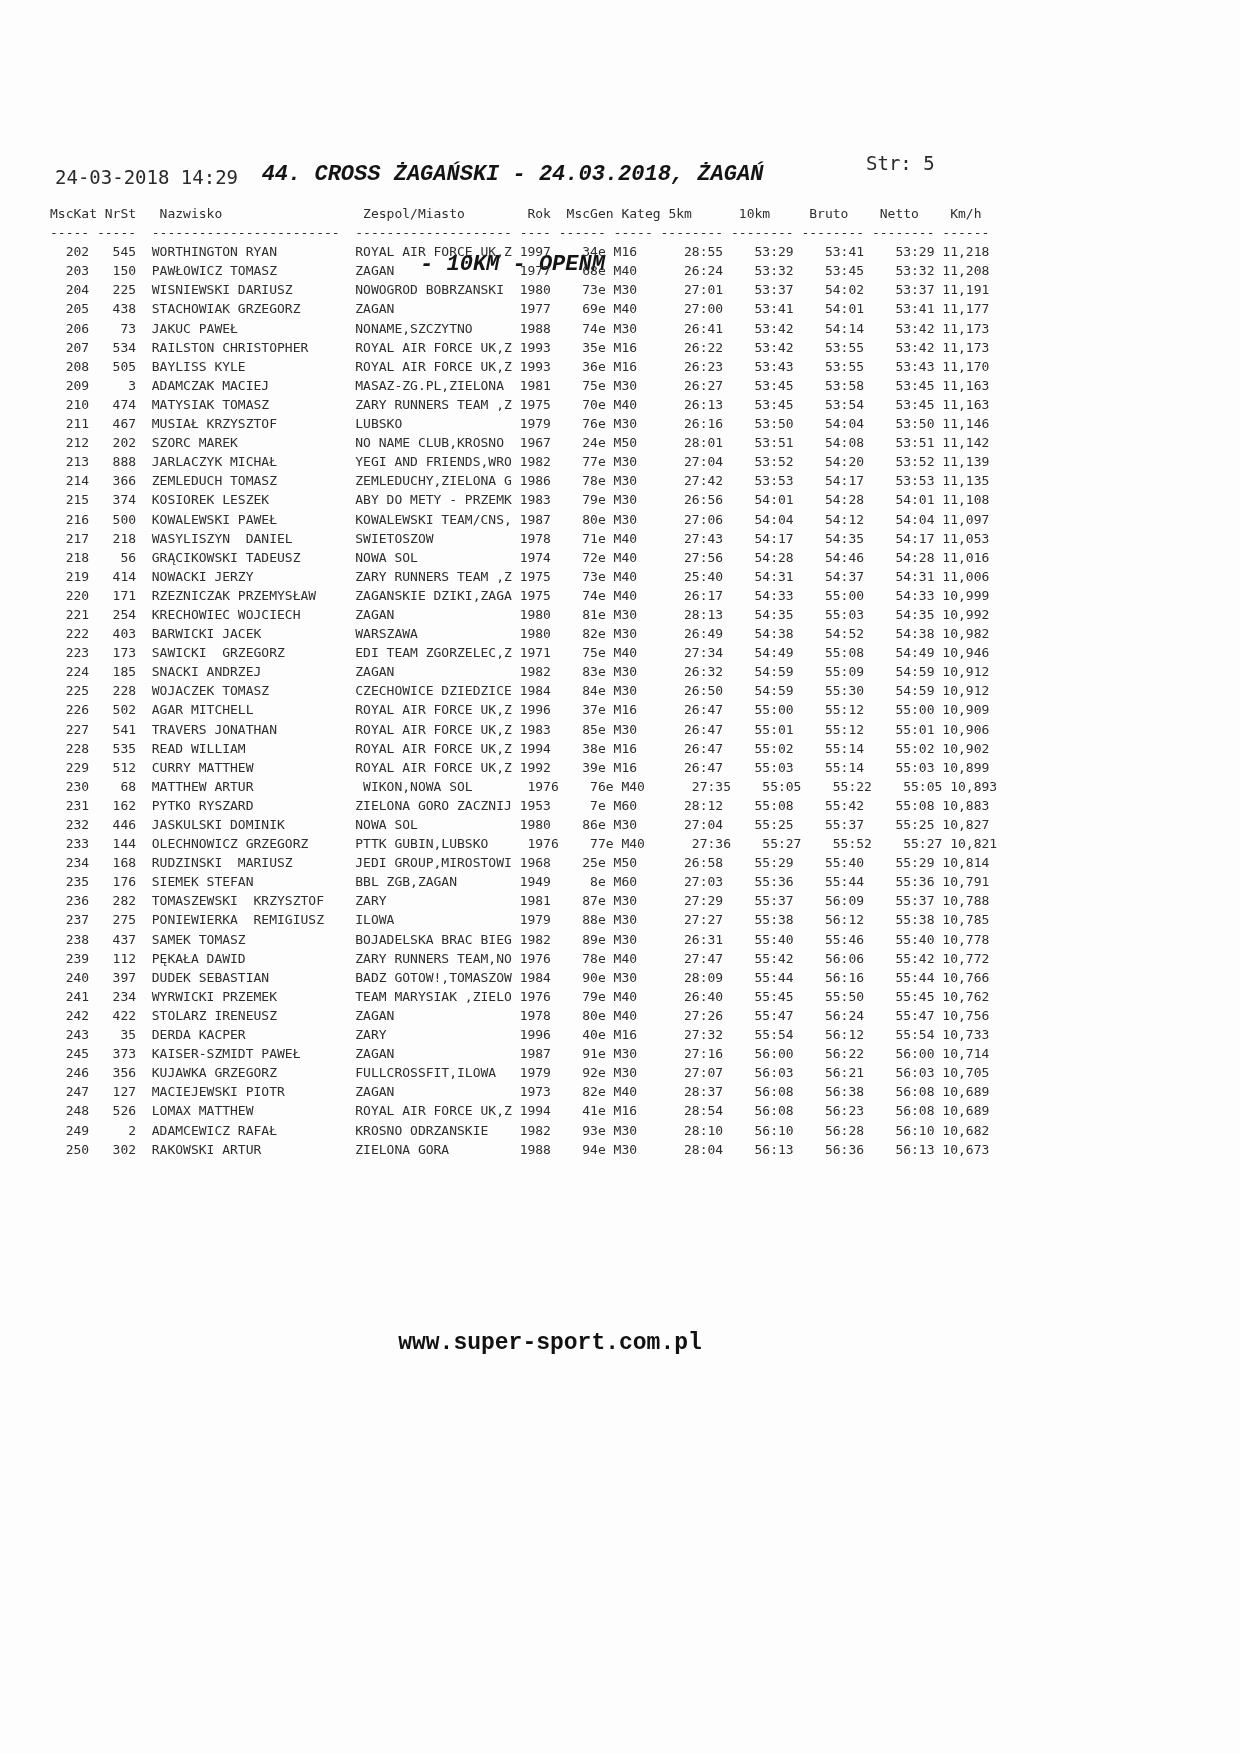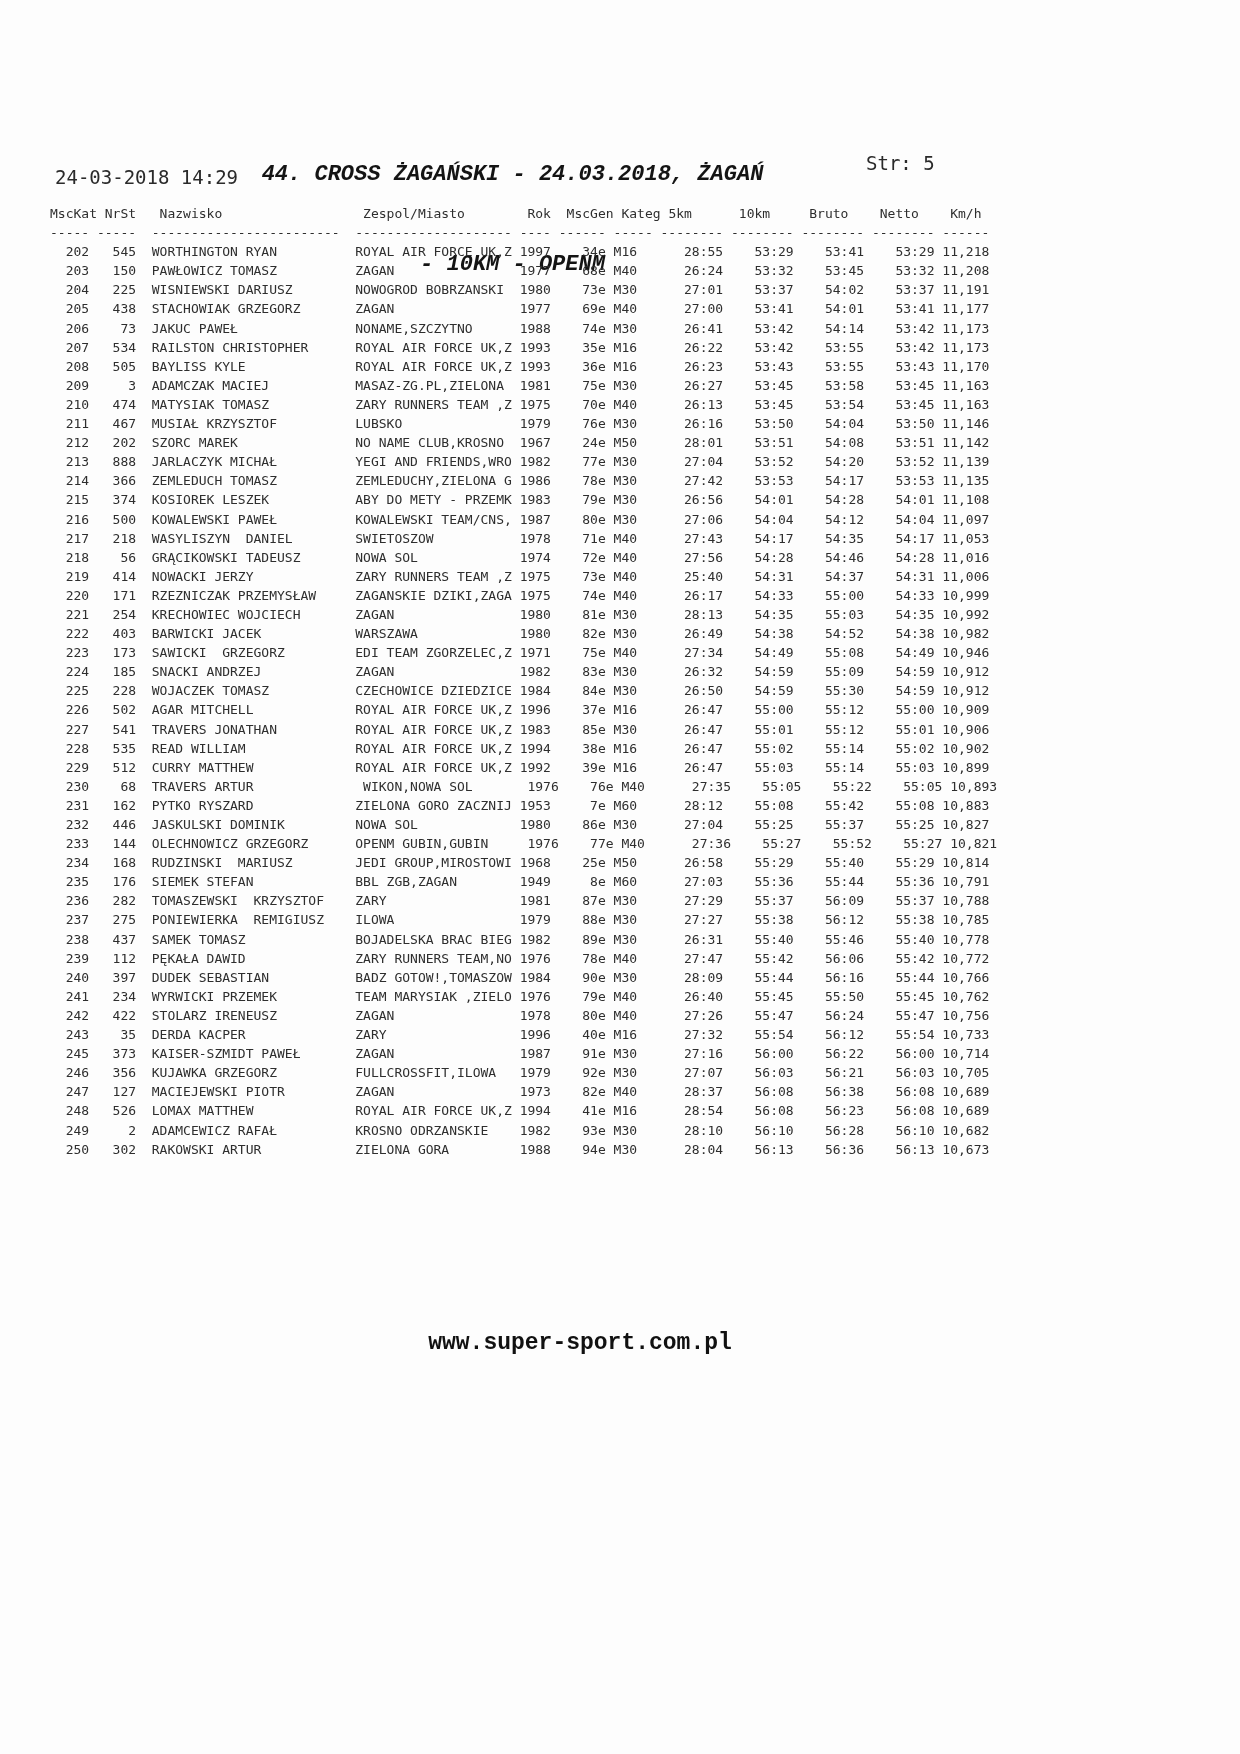--- a/index.html
+++ b/index.html
@@ -26,21 +26,21 @@
   .page-number { position:absolute; left:866px; top:0; white-space:pre; }
   .results { position:absolute; top:204px; left:50px; width:1080px;
     font-size:13px; line-height:19.1px; color:#2e2e2e; }
   .tline { white-space:pre; height:19.1px; }
   .thead-line, .tdash-line { color:#2e2e2e; }
   .footer-url {
     position:absolute; top:1330px; left:0; width:1100px;
     text-align:center;
     font-family:"Liberation Mono", monospace;
     font-weight:bold; color:#111;
-    font-size:23px; white-space:pre;padding-left:30px;
+    font-size:23px; white-space:pre;
   }
 </style>
 </head>
 <body>
 
 <div class="page">
 
   <div class="title-block">
     <div>44. CROSS ŻAGAŃSKI - 24.03.2018, ŻAGAŃ</div>
     <div>- 10KM - OPENM</div>
@@ -75,24 +75,24 @@
       <div class="tline trow"><span>  220</span> <span>  171</span>  <span>RZEZNICZAK PRZEMYSŁAW   </span>  <span>ZAGANSKIE DZIKI,ZAGA</span> <span>1975</span> <span>   74e</span> <span>M40  </span> <span>   26:17</span> <span>   54:33</span> <span>   55:00</span> <span>   54:33</span> <span>10,999</span></div>
       <div class="tline trow"><span>  221</span> <span>  254</span>  <span>KRECHOWIEC WOJCIECH     </span>  <span>ZAGAN               </span> <span>1980</span> <span>   81e</span> <span>M30  </span> <span>   28:13</span> <span>   54:35</span> <span>   55:03</span> <span>   54:35</span> <span>10,992</span></div>
       <div class="tline trow"><span>  222</span> <span>  403</span>  <span>BARWICKI JACEK          </span>  <span>WARSZAWA            </span> <span>1980</span> <span>   82e</span> <span>M30  </span> <span>   26:49</span> <span>   54:38</span> <span>   54:52</span> <span>   54:38</span> <span>10,982</span></div>
       <div class="tline trow"><span>  223</span> <span>  173</span>  <span>SAWICKI  GRZEGORZ       </span>  <span>EDI TEAM ZGORZELEC,Z</span> <span>1971</span> <span>   75e</span> <span>M40  </span> <span>   27:34</span> <span>   54:49</span> <span>   55:08</span> <span>   54:49</span> <span>10,946</span></div>
       <div class="tline trow"><span>  224</span> <span>  185</span>  <span>SNACKI ANDRZEJ          </span>  <span>ZAGAN               </span> <span>1982</span> <span>   83e</span> <span>M30  </span> <span>   26:32</span> <span>   54:59</span> <span>   55:09</span> <span>   54:59</span> <span>10,912</span></div>
       <div class="tline trow"><span>  225</span> <span>  228</span>  <span>WOJACZEK TOMASZ         </span>  <span>CZECHOWICE DZIEDZICE</span> <span>1984</span> <span>   84e</span> <span>M30  </span> <span>   26:50</span> <span>   54:59</span> <span>   55:30</span> <span>   54:59</span> <span>10,912</span></div>
       <div class="tline trow"><span>  226</span> <span>  502</span>  <span>AGAR MITCHELL           </span>  <span>ROYAL AIR FORCE UK,Z</span> <span>1996</span> <span>   37e</span> <span>M16  </span> <span>   26:47</span> <span>   55:00</span> <span>   55:12</span> <span>   55:00</span> <span>10,909</span></div>
       <div class="tline trow"><span>  227</span> <span>  541</span>  <span>TRAVERS JONATHAN        </span>  <span>ROYAL AIR FORCE UK,Z</span> <span>1983</span> <span>   85e</span> <span>M30  </span> <span>   26:47</span> <span>   55:01</span> <span>   55:12</span> <span>   55:01</span> <span>10,906</span></div>
       <div class="tline trow"><span>  228</span> <span>  535</span>  <span>READ WILLIAM            </span>  <span>ROYAL AIR FORCE UK,Z</span> <span>1994</span> <span>   38e</span> <span>M16  </span> <span>   26:47</span> <span>   55:02</span> <span>   55:14</span> <span>   55:02</span> <span>10,902</span></div>
       <div class="tline trow"><span>  229</span> <span>  512</span>  <span>CURRY MATTHEW           </span>  <span>ROYAL AIR FORCE UK,Z</span> <span>1992</span> <span>   39e</span> <span>M16  </span> <span>   26:47</span> <span>   55:03</span> <span>   55:14</span> <span>   55:03</span> <span>10,899</span></div>
-      <div class="tline trow"><span>  230</span> <span>   68</span>  <span>TRAVERS ARTUR            </span>  <span>WIKON,NOWA SOL      </span> <span>1976</span> <span>   76e</span> <span>M40  </span> <span>   27:35</span> <span>   55:05</span> <span>   55:22</span> <span>   55:05</span> <span>10,893</span></div>
+      <div class="tline trow"><span>  230</span> <span>   68</span>  <span>MATTHEW ARTUR            </span>  <span>WIKON,NOWA SOL      </span> <span>1976</span> <span>   76e</span> <span>M40  </span> <span>   27:35</span> <span>   55:05</span> <span>   55:22</span> <span>   55:05</span> <span>10,893</span></div>
       <div class="tline trow"><span>  231</span> <span>  162</span>  <span>PYTKO RYSZARD           </span>  <span>ZIELONA GORO ZACZNIJ</span> <span>1953</span> <span>    7e</span> <span>M60  </span> <span>   28:12</span> <span>   55:08</span> <span>   55:42</span> <span>   55:08</span> <span>10,883</span></div>
       <div class="tline trow"><span>  232</span> <span>  446</span>  <span>JASKULSKI DOMINIK       </span>  <span>NOWA SOL            </span> <span>1980</span> <span>   86e</span> <span>M30  </span> <span>   27:04</span> <span>   55:25</span> <span>   55:37</span> <span>   55:25</span> <span>10,827</span></div>
-      <div class="tline trow"><span>  233</span> <span>  144</span>  <span>OLECHNOWICZ GRZEGORZ    </span>  <span>OPENM GUBIN,GUBIN    </span> <span>1976</span> <span>   77e</span> <span>M40  </span> <span>   27:36</span> <span>   55:27</span> <span>   55:52</span> <span>   55:27</span> <span>10,821</span></div>
+      <div class="tline trow"><span>  233</span> <span>  144</span>  <span>OLECHNOWICZ GRZEGORZ    </span>  <span>PTTK GUBIN,LUBSKO    </span> <span>1976</span> <span>   77e</span> <span>M40  </span> <span>   27:36</span> <span>   55:27</span> <span>   55:52</span> <span>   55:27</span> <span>10,821</span></div>
       <div class="tline trow"><span>  234</span> <span>  168</span>  <span>RUDZINSKI  MARIUSZ      </span>  <span>JEDI GROUP,MIROSTOWI</span> <span>1968</span> <span>   25e</span> <span>M50  </span> <span>   26:58</span> <span>   55:29</span> <span>   55:40</span> <span>   55:29</span> <span>10,814</span></div>
       <div class="tline trow"><span>  235</span> <span>  176</span>  <span>SIEMEK STEFAN           </span>  <span>BBL ZGB,ZAGAN       </span> <span>1949</span> <span>    8e</span> <span>M60  </span> <span>   27:03</span> <span>   55:36</span> <span>   55:44</span> <span>   55:36</span> <span>10,791</span></div>
       <div class="tline trow"><span>  236</span> <span>  282</span>  <span>TOMASZEWSKI  KRZYSZTOF  </span>  <span>ZARY                </span> <span>1981</span> <span>   87e</span> <span>M30  </span> <span>   27:29</span> <span>   55:37</span> <span>   56:09</span> <span>   55:37</span> <span>10,788</span></div>
       <div class="tline trow"><span>  237</span> <span>  275</span>  <span>PONIEWIERKA  REMIGIUSZ  </span>  <span>ILOWA               </span> <span>1979</span> <span>   88e</span> <span>M30  </span> <span>   27:27</span> <span>   55:38</span> <span>   56:12</span> <span>   55:38</span> <span>10,785</span></div>
       <div class="tline trow"><span>  238</span> <span>  437</span>  <span>SAMEK TOMASZ            </span>  <span>BOJADELSKA BRAC BIEG</span> <span>1982</span> <span>   89e</span> <span>M30  </span> <span>   26:31</span> <span>   55:40</span> <span>   55:46</span> <span>   55:40</span> <span>10,778</span></div>
       <div class="tline trow"><span>  239</span> <span>  112</span>  <span>PĘKAŁA DAWID            </span>  <span>ZARY RUNNERS TEAM,NO</span> <span>1976</span> <span>   78e</span> <span>M40  </span> <span>   27:47</span> <span>   55:42</span> <span>   56:06</span> <span>   55:42</span> <span>10,772</span></div>
       <div class="tline trow"><span>  240</span> <span>  397</span>  <span>DUDEK SEBASTIAN         </span>  <span>BADZ GOTOW!,TOMASZOW</span> <span>1984</span> <span>   90e</span> <span>M30  </span> <span>   28:09</span> <span>   55:44</span> <span>   56:16</span> <span>   55:44</span> <span>10,766</span></div>
       <div class="tline trow"><span>  241</span> <span>  234</span>  <span>WYRWICKI PRZEMEK        </span>  <span>TEAM MARYSIAK ,ZIELO</span> <span>1976</span> <span>   79e</span> <span>M40  </span> <span>   26:40</span> <span>   55:45</span> <span>   55:50</span> <span>   55:45</span> <span>10,762</span></div>
       <div class="tline trow"><span>  242</span> <span>  422</span>  <span>STOLARZ IRENEUSZ        </span>  <span>ZAGAN               </span> <span>1978</span> <span>   80e</span> <span>M40  </span> <span>   27:26</span> <span>   55:47</span> <span>   56:24</span> <span>   55:47</span> <span>10,756</span></div>
       <div class="tline trow"><span>  243</span> <span>   35</span>  <span>DERDA KACPER            </span>  <span>ZARY                </span> <span>1996</span> <span>   40e</span> <span>M16  </span> <span>   27:32</span> <span>   55:54</span> <span>   56:12</span> <span>   55:54</span> <span>10,733</span></div>

